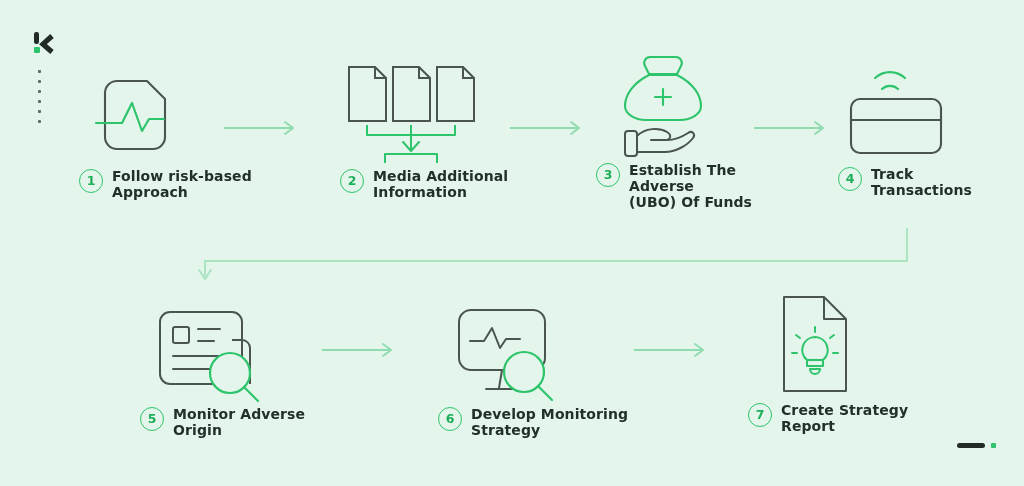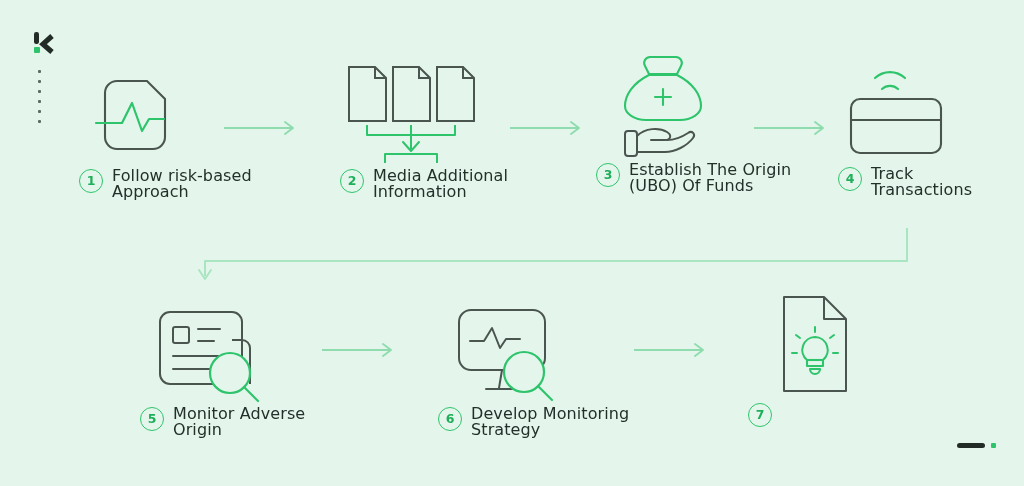--- a/index.html
+++ b/index.html
@@ -70,26 +70,27 @@
     color: #1faf5b;
     font-size: 12.5px;
     font-weight: 700;
     display: flex;
     align-items: center;
     justify-content: center;
     line-height: 1;
     margin-top: 1px;
   }
   .step-label {
-    font-size: 16px;
+    font-size: 14px;
     line-height: 16px;
     color: #23302a;
     letter-spacing: .1px;
     white-space: pre-line;
     font-family: "DejaVu Sans", sans-serif;
+    font-weight: bold;
   }
 
   
   .arrow-h {
     position: absolute;
   }
   .elbow {
     position: absolute;
     left: 180px;
     top: 228px;
@@ -195,21 +196,21 @@
         <path d="M54 6 h26 a6 6 0 0 1 5 9 l-4 8 h-28 l-4 -8 a6 6 0 0 1 5 -9 z" fill="none" stroke="#2ec46b" stroke-width="2.1" stroke-linejoin="round"></path>
         <path d="M53 24 c-16 8 -24 20 -24 31 a21 14 0 0 0 21 14 h34 a21 14 0 0 0 21 -14 c0 -11 -8 -23 -24 -31 z" fill="none" stroke="#2ec46b" stroke-width="2.1" stroke-linejoin="round"></path>
         <path d="M67 38 v16 M59 46 h16" fill="none" stroke="#2ec46b" stroke-width="2.1" stroke-linecap="round"></path>
         <rect x="29" y="80" width="12" height="25" rx="3" fill="none" stroke="#4b5550" stroke-width="2"></rect>
         <path d="M41 85 c8 -8 22 -9 30 -4 c5 3 4 8 -2 8 h-14" fill="none" stroke="#4b5550" stroke-width="2" stroke-linecap="round" stroke-linejoin="round"></path>
         <path d="M41 101 h28 c10 0 22 -6 28 -14 c3 -4 -1 -8 -5 -5 c-6 4 -14 7 -21 7" fill="none" stroke="#4b5550" stroke-width="2" stroke-linecap="round" stroke-linejoin="round"></path>
       </svg>
     </div>
     <div class="step-caption">
       <span class="step-num">3</span>
-      <span class="step-label">Establish The Origin
+      <span class="step-label">Establish The Adverse
 (UBO) Of Funds</span>
     </div>
   </div>
 
   <div class="arrow-h" style="left:752px; top:120px;">
     <svg width="80" height="16" viewBox="0 0 80 16">
       <path d="M2 8 H70" fill="none" stroke="#8fdcae" stroke-width="2"></path>
       <path d="M63 2 L71 8 L63 14" fill="none" stroke="#8fdcae" stroke-width="2" stroke-linecap="round" stroke-linejoin="round"></path>
     </svg>
   </div>
@@ -294,20 +295,22 @@
         <path d="M36 6 h40 l22 22 v72 h-62 z" fill="none" stroke="#4b5550" stroke-width="2" stroke-linejoin="round"></path>
         <path d="M76 6 v22 h22" fill="none" stroke="#4b5550" stroke-width="2" stroke-linejoin="round"></path>
         <path d="M67 46 a13 13 0 0 1 8 23 v6 h-16 v-6 a13 13 0 0 1 8 -23 z" fill="none" stroke="#2ec46b" stroke-width="2.1" stroke-linejoin="round"></path>
         <path d="M59 69 h16" fill="none" stroke="#2ec46b" stroke-width="2.1"></path>
         <path d="M67 78 a5 5 0 0 0 0 0 M62 78 h10 a5 5 0 0 1 -10 0 z" fill="none" stroke="#2ec46b" stroke-width="2.1" stroke-linejoin="round"></path>
         <path d="M67 36 v5 M48 44 l4 3 M86 44 l-4 3 M44 62 h5 M85 62 h5" fill="none" stroke="#2ec46b" stroke-width="2" stroke-linecap="round"></path>
       </svg>
     </div>
     <div class="step-caption">
       <span class="step-num">7</span>
+      <span class="step-label">Create Strategy
+Report</span>
     </div>
   </div>
 
   <div class="footer-mark">
     <span class="footer-bar"></span>
     <span class="footer-dot"></span>
   </div>
 
 </div>
 

